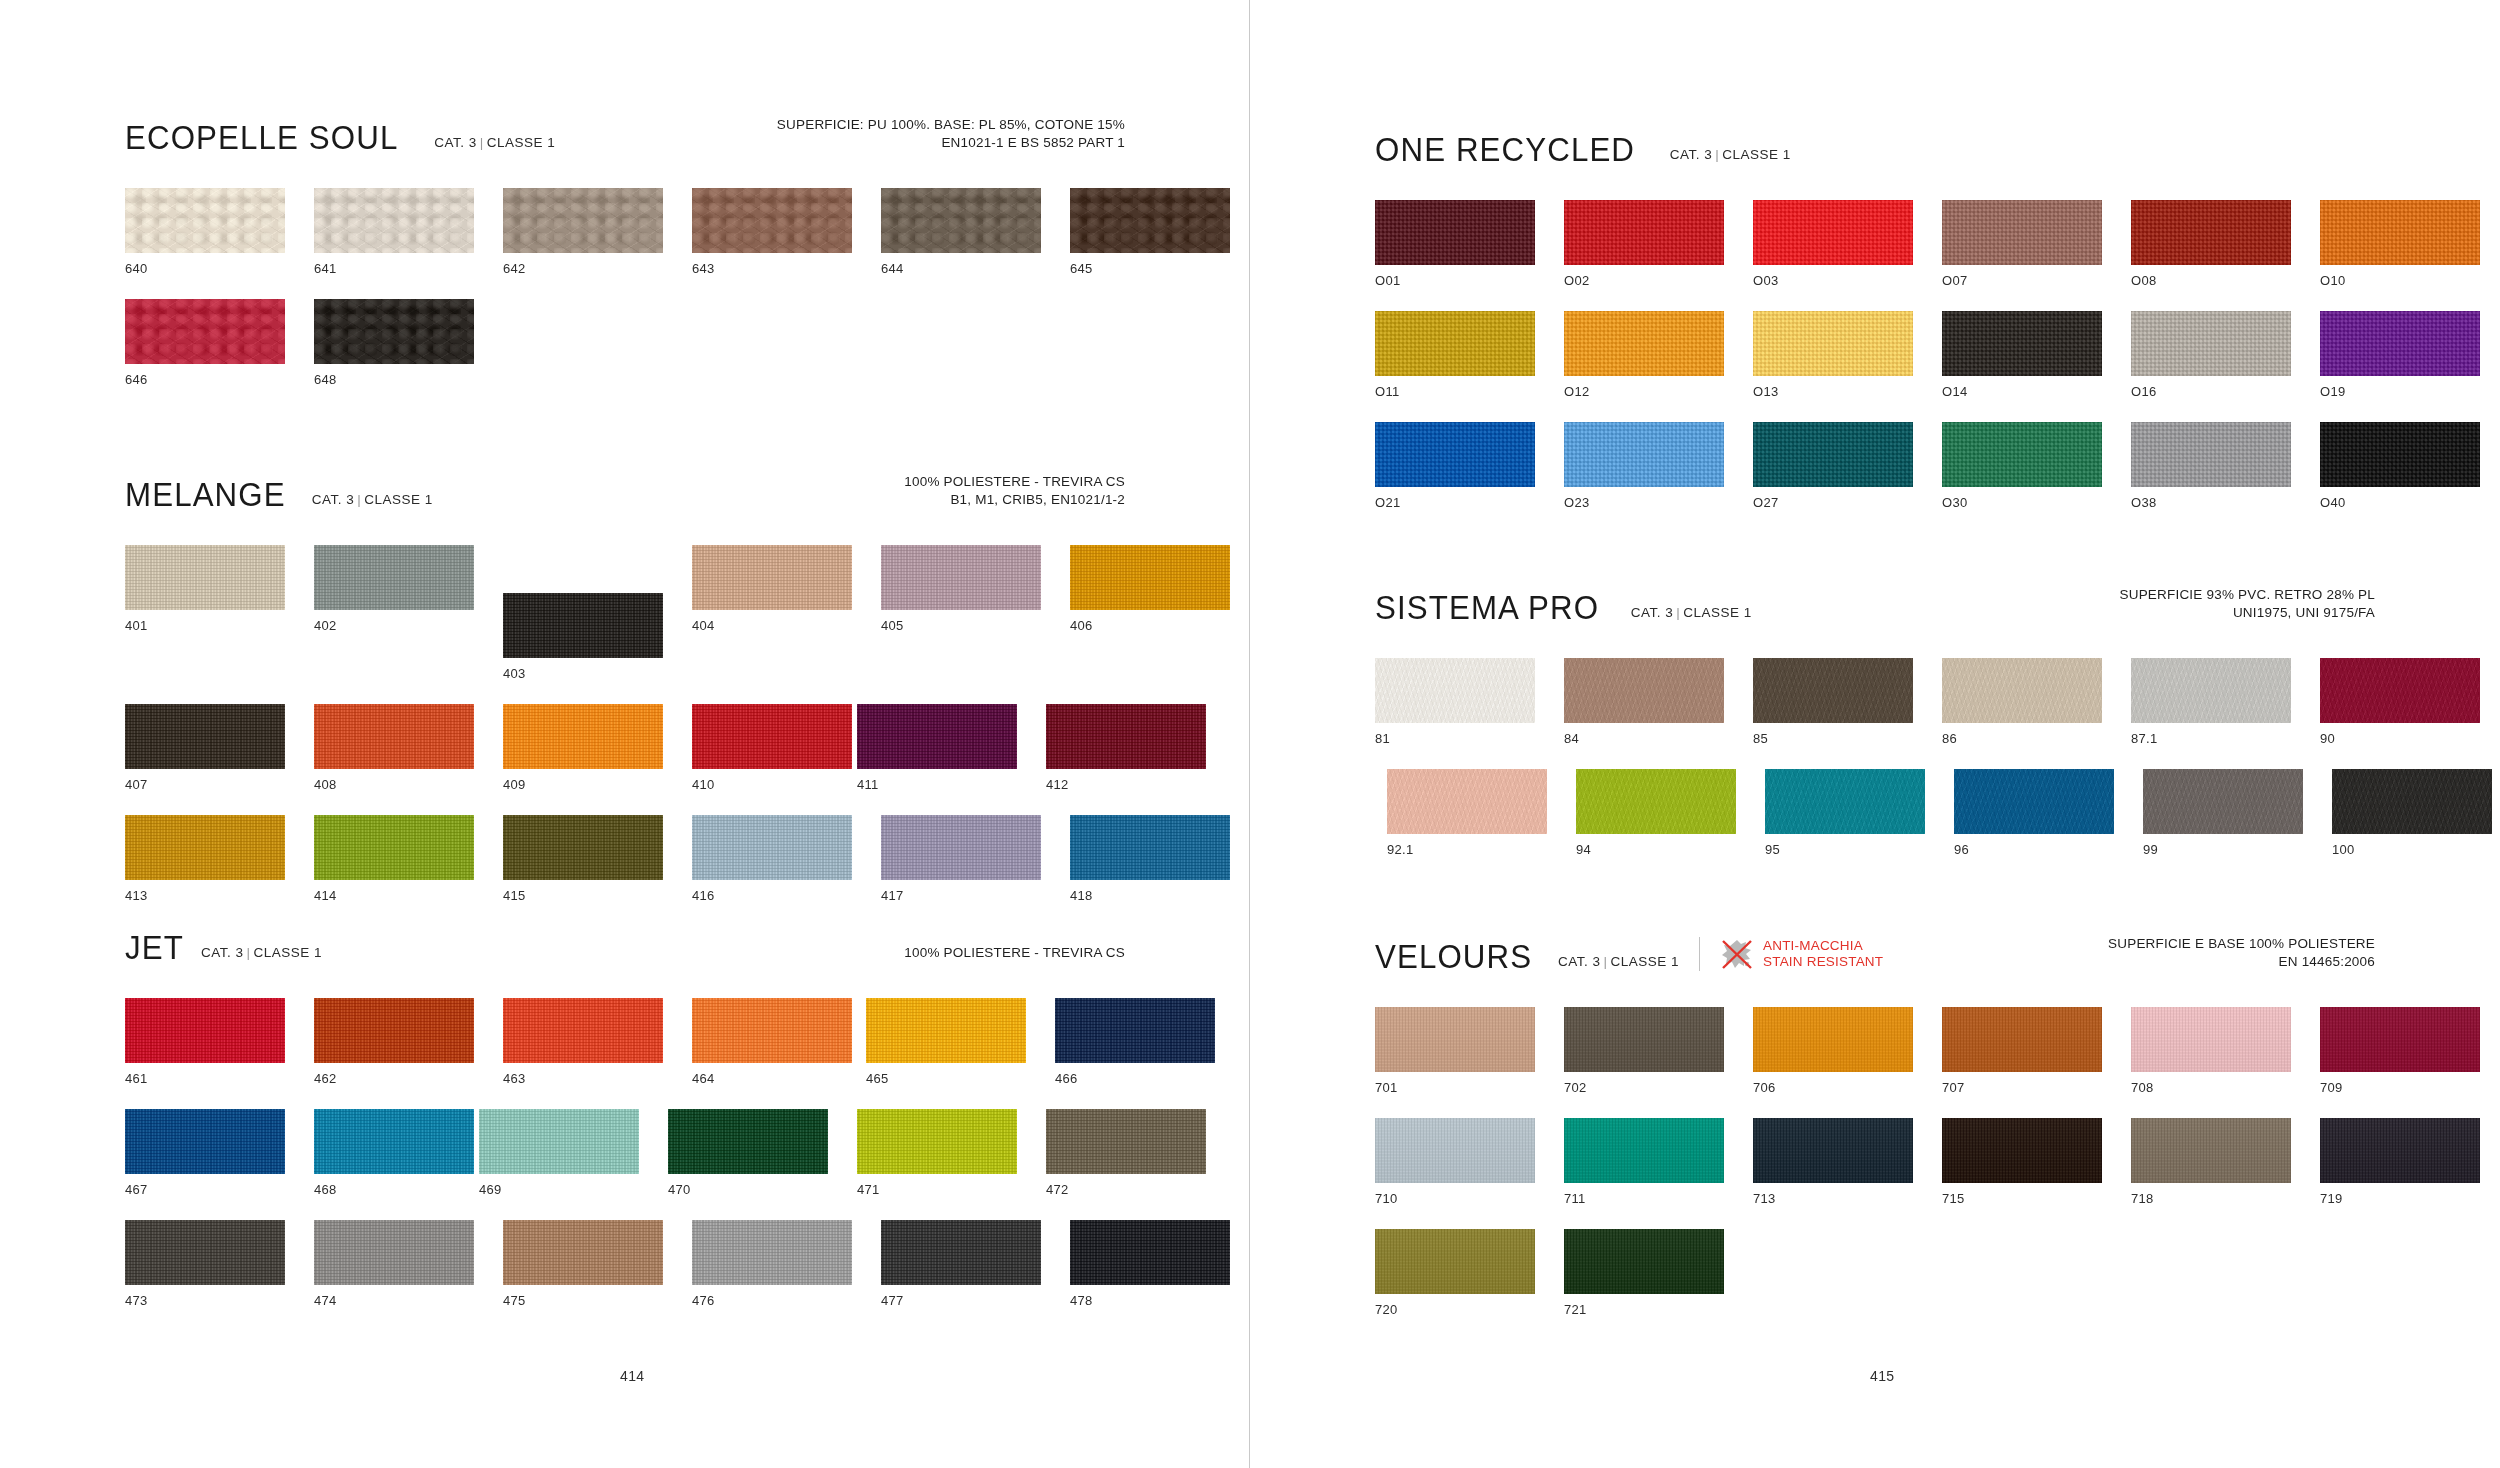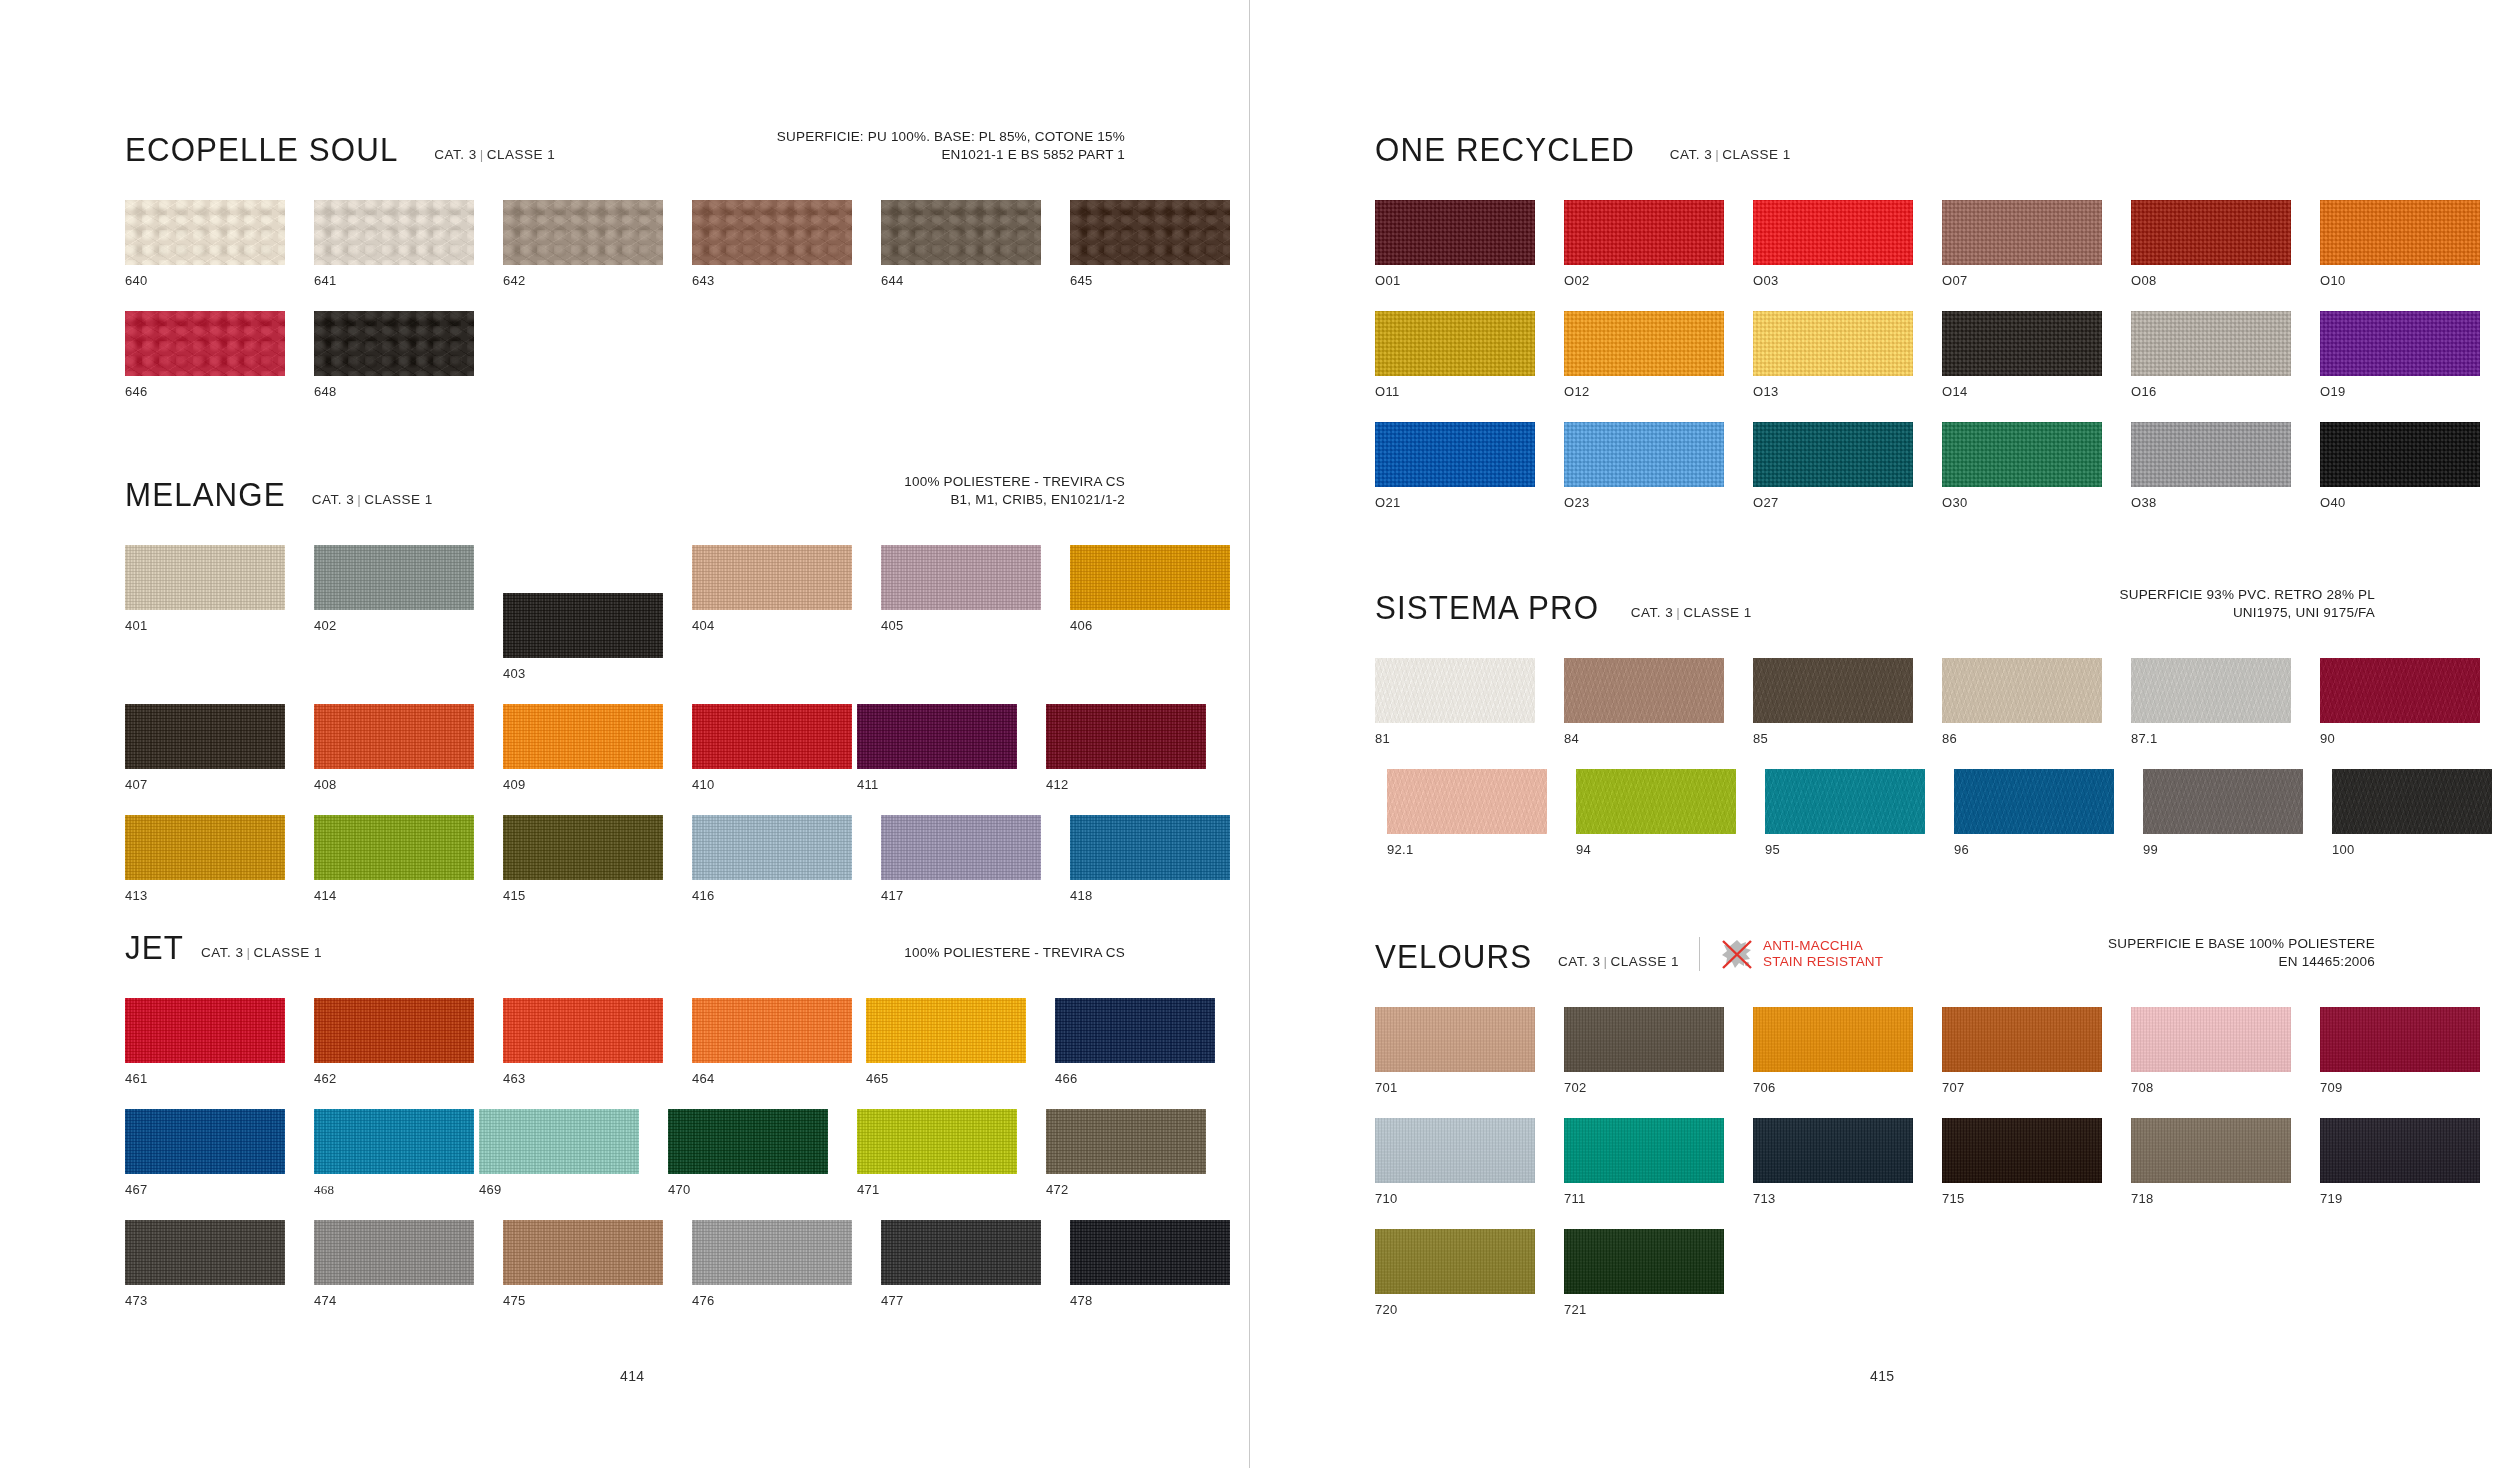--- a/index.html
+++ b/index.html
@@ -141,21 +141,21 @@
   .pagenum.right { left: 620px; }
 </style>
 </head>
 <body>
 
 <div class="spread">
   <div class="gutter"></div>
 
   <div class="page" id="page-left">
     <div class="page-inner" id="left-inner">
-        <div class="section" style="left: 125px; width: 1000px; top: 120px;">
+        <div class="section" style="left: 125px; width: 1000px; top: 108px;">
           <div class="sec-head">
             <div class="sec-title">ECOPELLE SOUL</div>
             <div class="sec-cat"><span>CAT. 3</span><span class="bar">|</span><span>CLASSE 1</span></div>
             <div class="sec-spec">
               <div>SUPERFICIE: PU 100%. BASE: PL 85%, COTONE 15%</div>
               <div>EN1021-1 E BS 5852 PART 1</div>
             </div>
           </div>
           <div class="rows" style="margin-top: 34px;">
             <div class="row" style="margin-bottom: 23px;">
@@ -401,21 +401,21 @@
                 <div class="lbl">466</div>
               </div>
             </div>
             <div class="row" style="margin-bottom: 23px;">
               <div class="cell" style="width: 160px; margin-right: 29px;">
                 <div class="sw" style="height: 65px;">
                   <div class="tex" style="background-color: rgb(11, 76, 134); background-image: repeating-linear-gradient(0deg, rgba(0, 42, 100, 0.55) 0px, rgba(0, 42, 100, 0.55) 1px, transparent 1px, transparent 3px), repeating-linear-gradient(90deg, rgba(45, 110, 168, 0.55) 0px, rgba(45, 110, 168, 0.55) 1px, transparent 1px, transparent 3px), repeating-linear-gradient(90deg, rgba(0, 54, 112, 0.4) 0px, rgba(0, 54, 112, 0.4) 2px, transparent 2px, transparent 5px); background-size: 3px 3px, 3px 3px, 5px 5px;"></div>
                 </div>
                 <div class="lbl">467</div>
               </div>
-              <div class="cell" style="width: 136px; margin-right: 29px; font-family: Liberation Serif, serif;">
+              <div class="cell" style="width: 136px; margin-right: 29px;">
                 <div class="sw" style="height: 65px;">
                   <div class="tex" style="background-color: rgb(17, 130, 168); background-image: repeating-linear-gradient(0deg, rgba(0, 96, 134, 0.55) 0px, rgba(0, 96, 134, 0.55) 1px, transparent 1px, transparent 3px), repeating-linear-gradient(90deg, rgba(51, 164, 202, 0.55) 0px, rgba(51, 164, 202, 0.55) 1px, transparent 1px, transparent 3px), repeating-linear-gradient(90deg, rgba(0, 108, 146, 0.4) 0px, rgba(0, 108, 146, 0.4) 2px, transparent 2px, transparent 5px); background-size: 3px 3px, 3px 3px, 5px 5px;"></div>
                 </div>
                 <div class="lbl">468</div>
               </div>
               <div class="cell" style="width: 160px; margin-right: 29px;">
                 <div class="sw" style="height: 65px;">
                   <div class="tex" style="background-color: rgb(143, 196, 184); background-image: repeating-linear-gradient(0deg, rgba(109, 162, 150, 0.55) 0px, rgba(109, 162, 150, 0.55) 1px, transparent 1px, transparent 3px), repeating-linear-gradient(90deg, rgba(177, 230, 218, 0.55) 0px, rgba(177, 230, 218, 0.55) 1px, transparent 1px, transparent 3px), repeating-linear-gradient(90deg, rgba(121, 174, 162, 0.4) 0px, rgba(121, 174, 162, 0.4) 2px, transparent 2px, transparent 5px); background-size: 3px 3px, 3px 3px, 5px 5px;"></div>
                 </div>
                 <div class="lbl">469</div>

